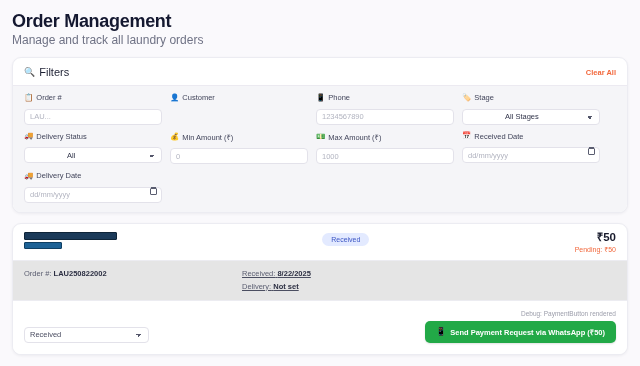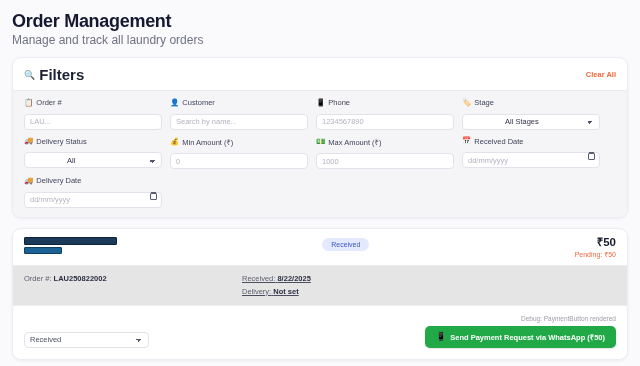--- a/index.html
+++ b/index.html
@@ -27,21 +27,21 @@
     border: 1px solid #ececf2;
     border-radius: 9px;
     box-shadow: 0 1px 3px rgba(20,24,48,.06);
     overflow: hidden;
   }
   .filters-head {
     display: flex; align-items: center; justify-content: space-between;
     padding: 8px 11px 7px 11px;
   }
   .filters-head-left { display: flex; align-items: center; gap: 4px; }
-  .filters-title { font-size: 15px; font-weight: bold; color: #1d2033; }
+  .filters-title { font-size: 11px; font-weight: normal; color: #1d2033; }
   .search-glyph { font-size: 9px; color: #2a2d40; }
   .clear-all {
     font-size: 7.5px; font-weight: bold; color: #f2683c; cursor: pointer;
   }
   .filters-body {
     background: #f5f5f8;
     border-top: 1px solid #eceaf1;
     padding: 7px 11px 9px 11px;
   }
   .filter-row { display: flex; gap: 8px; margin-bottom: 7px; }
@@ -204,21 +204,20 @@
             <span>Order #</span>
           </div>
           <input class="fctrl" type="text" placeholder="LAU..." style="">
         </div>
 
         <div class="fgroup">
           <div class="flabel">
             <span class="ico">👤</span>
             <span>Customer</span>
           </div>
-          <input class="fctrl" type="text" placeholder="Search by name..." style="">
         </div>
 
         <div class="fgroup">
           <div class="flabel">
             <span class="ico">📱</span>
             <span>Phone</span>
           </div>
           <input class="fctrl" type="text" placeholder="1234567890" style="">
         </div>
 

